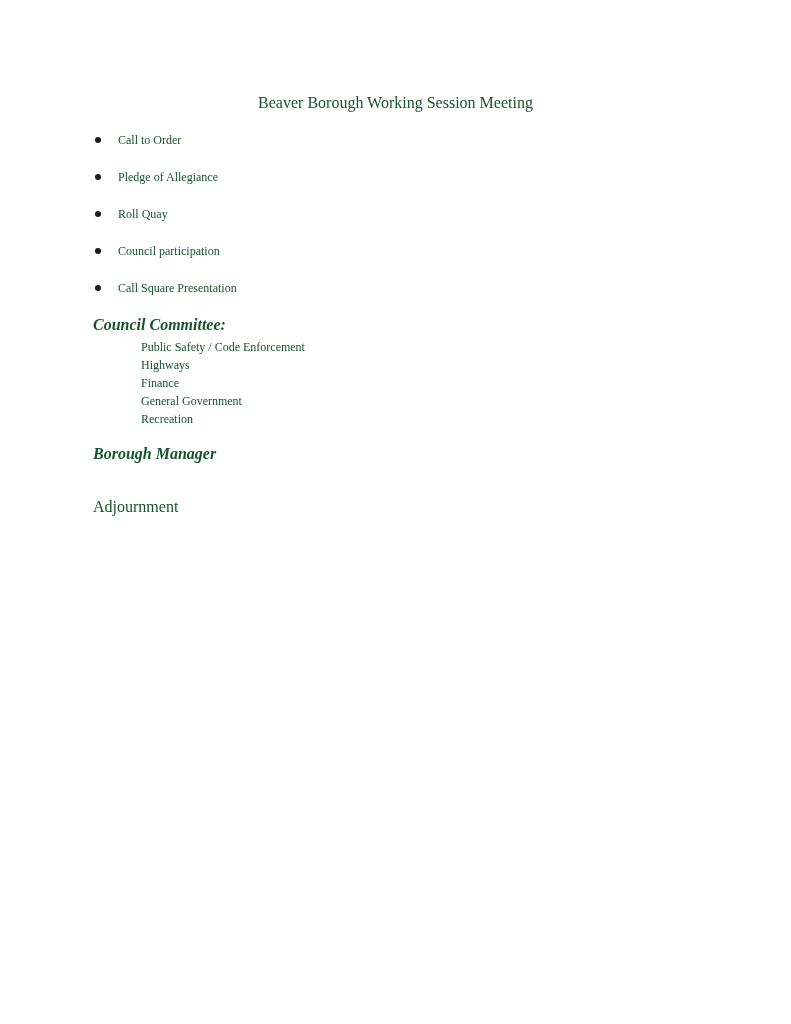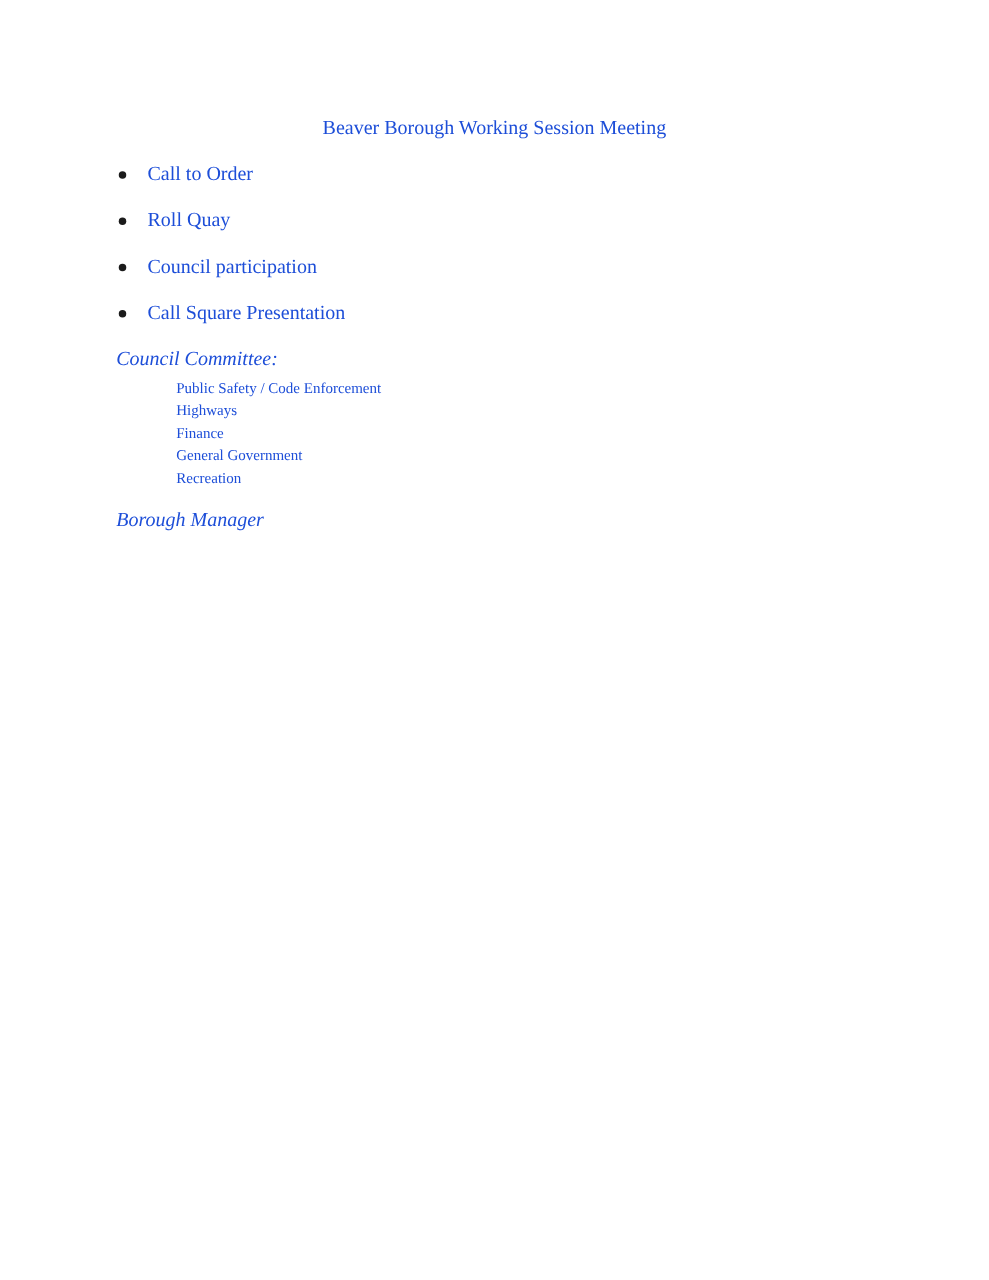--- a/index.html
+++ b/index.html
@@ -6,56 +6,56 @@
     margin: 0;
     padding: 0;
     background: #ffffff;
   }
   .page {
     position: relative;
     width: 791px;
     height: 1024px;
     background: #ffffff;
     font-family: "Liberation Serif", serif;
-    color: #1d4ed8;
+    color: #14532d;
     overflow: hidden;
     box-sizing: border-box;
   }
   .title-block {
     padding-top: 93px;
     text-align: center;
     font-size: 16px;
     line-height: 19px;
   }
   .agenda-list {
     list-style: none;
     margin: 20px 0 0 95px;
     padding: 0;
-    font-size: 16px;
+    font-size: 12px;
   }
   .agenda-list li {
     display: flex;
     align-items: center;
     height: 16px;
     margin-bottom: 21px;
   }
   .bullet {
     display: inline-block;
     width: 6px;
     height: 6px;
     background: #1b1b1b;
     border-radius: 50%;
     margin-right: 17px;
     flex: 0 0 auto;
   }
   .committee-section {
     margin: 11px 0 0 93px;
   }
   .section-heading {
-    font-weight: normal;
+    font-weight: bold;
     font-style: italic;
     font-size: 16px;
     line-height: 16px;
   }
   .committee-list {
     list-style: none;
     margin: 5px 0 0 48px;
     padding: 0;
     font-size: 12px;
     line-height: 18px;
@@ -78,20 +78,24 @@
     <div>Beaver Borough Working Session Meeting</div>
   </div>
 
   <ul class="agenda-list">
     <li>
       <span class="bullet"></span>
       <span>Call to Order</span>
     </li>
     <li>
       <span class="bullet"></span>
+      <span>Pledge of Allegiance</span>
+    </li>
+    <li>
+      <span class="bullet"></span>
       <span>Roll Quay</span>
     </li>
     <li>
       <span class="bullet"></span>
       <span>Council participation</span>
     </li>
     <li>
       <span class="bullet"></span>
       <span>Call Square Presentation</span>
     </li>
@@ -103,14 +107,15 @@
       <li>Public Safety / Code Enforcement</li>
       <li>Highways</li>
       <li>Finance</li>
       <li>General Government</li>
       <li>Recreation</li>
     </ul>
   </div>
 
   <div class="section-heading manager-heading">Borough Manager</div>
 
+  <div class="adjournment">Adjournment</div>
 
 </div>
 
 </body></html>

